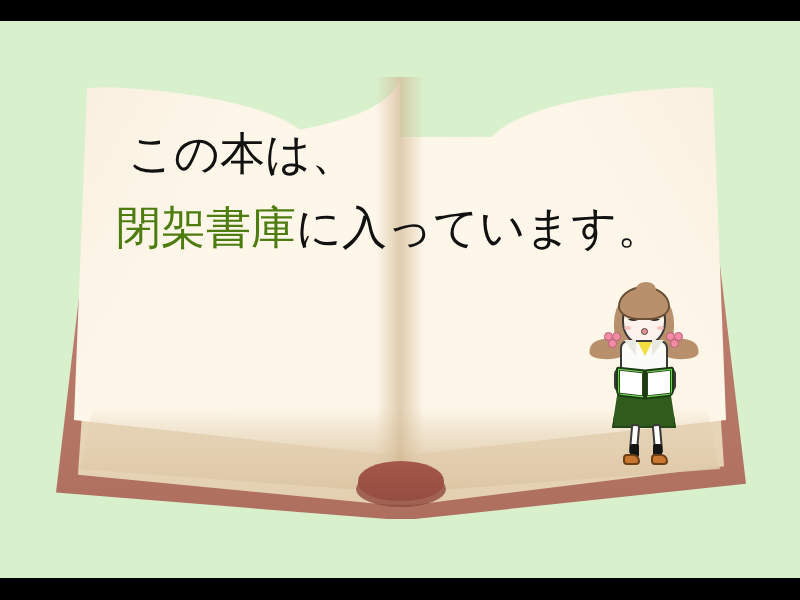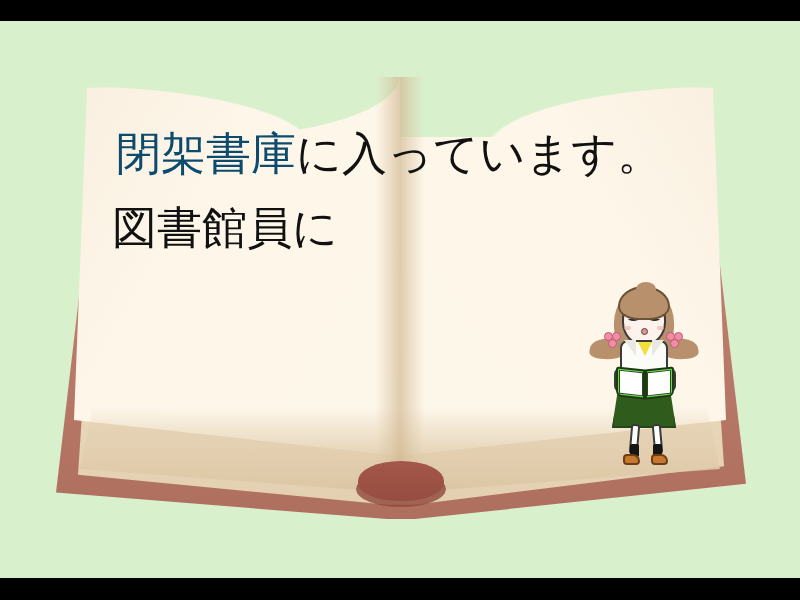--- a/index.html
+++ b/index.html
@@ -159,21 +159,21 @@
     font-size:45px;
     line-height:74px;
     white-space:nowrap;
     letter-spacing:0px;
     font-weight:400;
   }
   .line.l1 { padding-left:42px; }
   .line.l2 { padding-left:30px; }
   .line.l3 { padding-left:26px; }
   .line.l4 { padding-left:38px; }
-  .hl { color:#0c4a6e; }
+  .hl { color:#4d7c0f; }
 
   
   #girl {
     position:absolute;
     left:596px; top:255px;
     width:100px; height:190px;
     z-index:8;
   }
   #girl > * { position:absolute; }
 
@@ -355,22 +355,22 @@
       <div class="pagetop left"></div>
       <div class="pagetop right"></div>
 
       <div class="page-bottom-shade"></div>
       <div class="gutter"></div>
       <div class="spine-knot-shadow"></div>
       <div class="spine-knot"></div>
     </div>
 
     <div id="booktext">
+      <div class="line l1">この本は、</div>
       <div class="line l2"><span class="hl">閉架書庫</span><span>に入っています。</span></div>
-      <div class="line l3">図書館員に</div>
     </div>
 
     <div id="girl">
       <div class="g-hair-back"></div>
       <div class="g-ponytail l"></div>
       <div class="g-ponytail r"></div>
       <div class="g-face"></div>
       <div class="g-cheek l"></div>
       <div class="g-cheek r"></div>
       <div class="g-eye l"></div>

